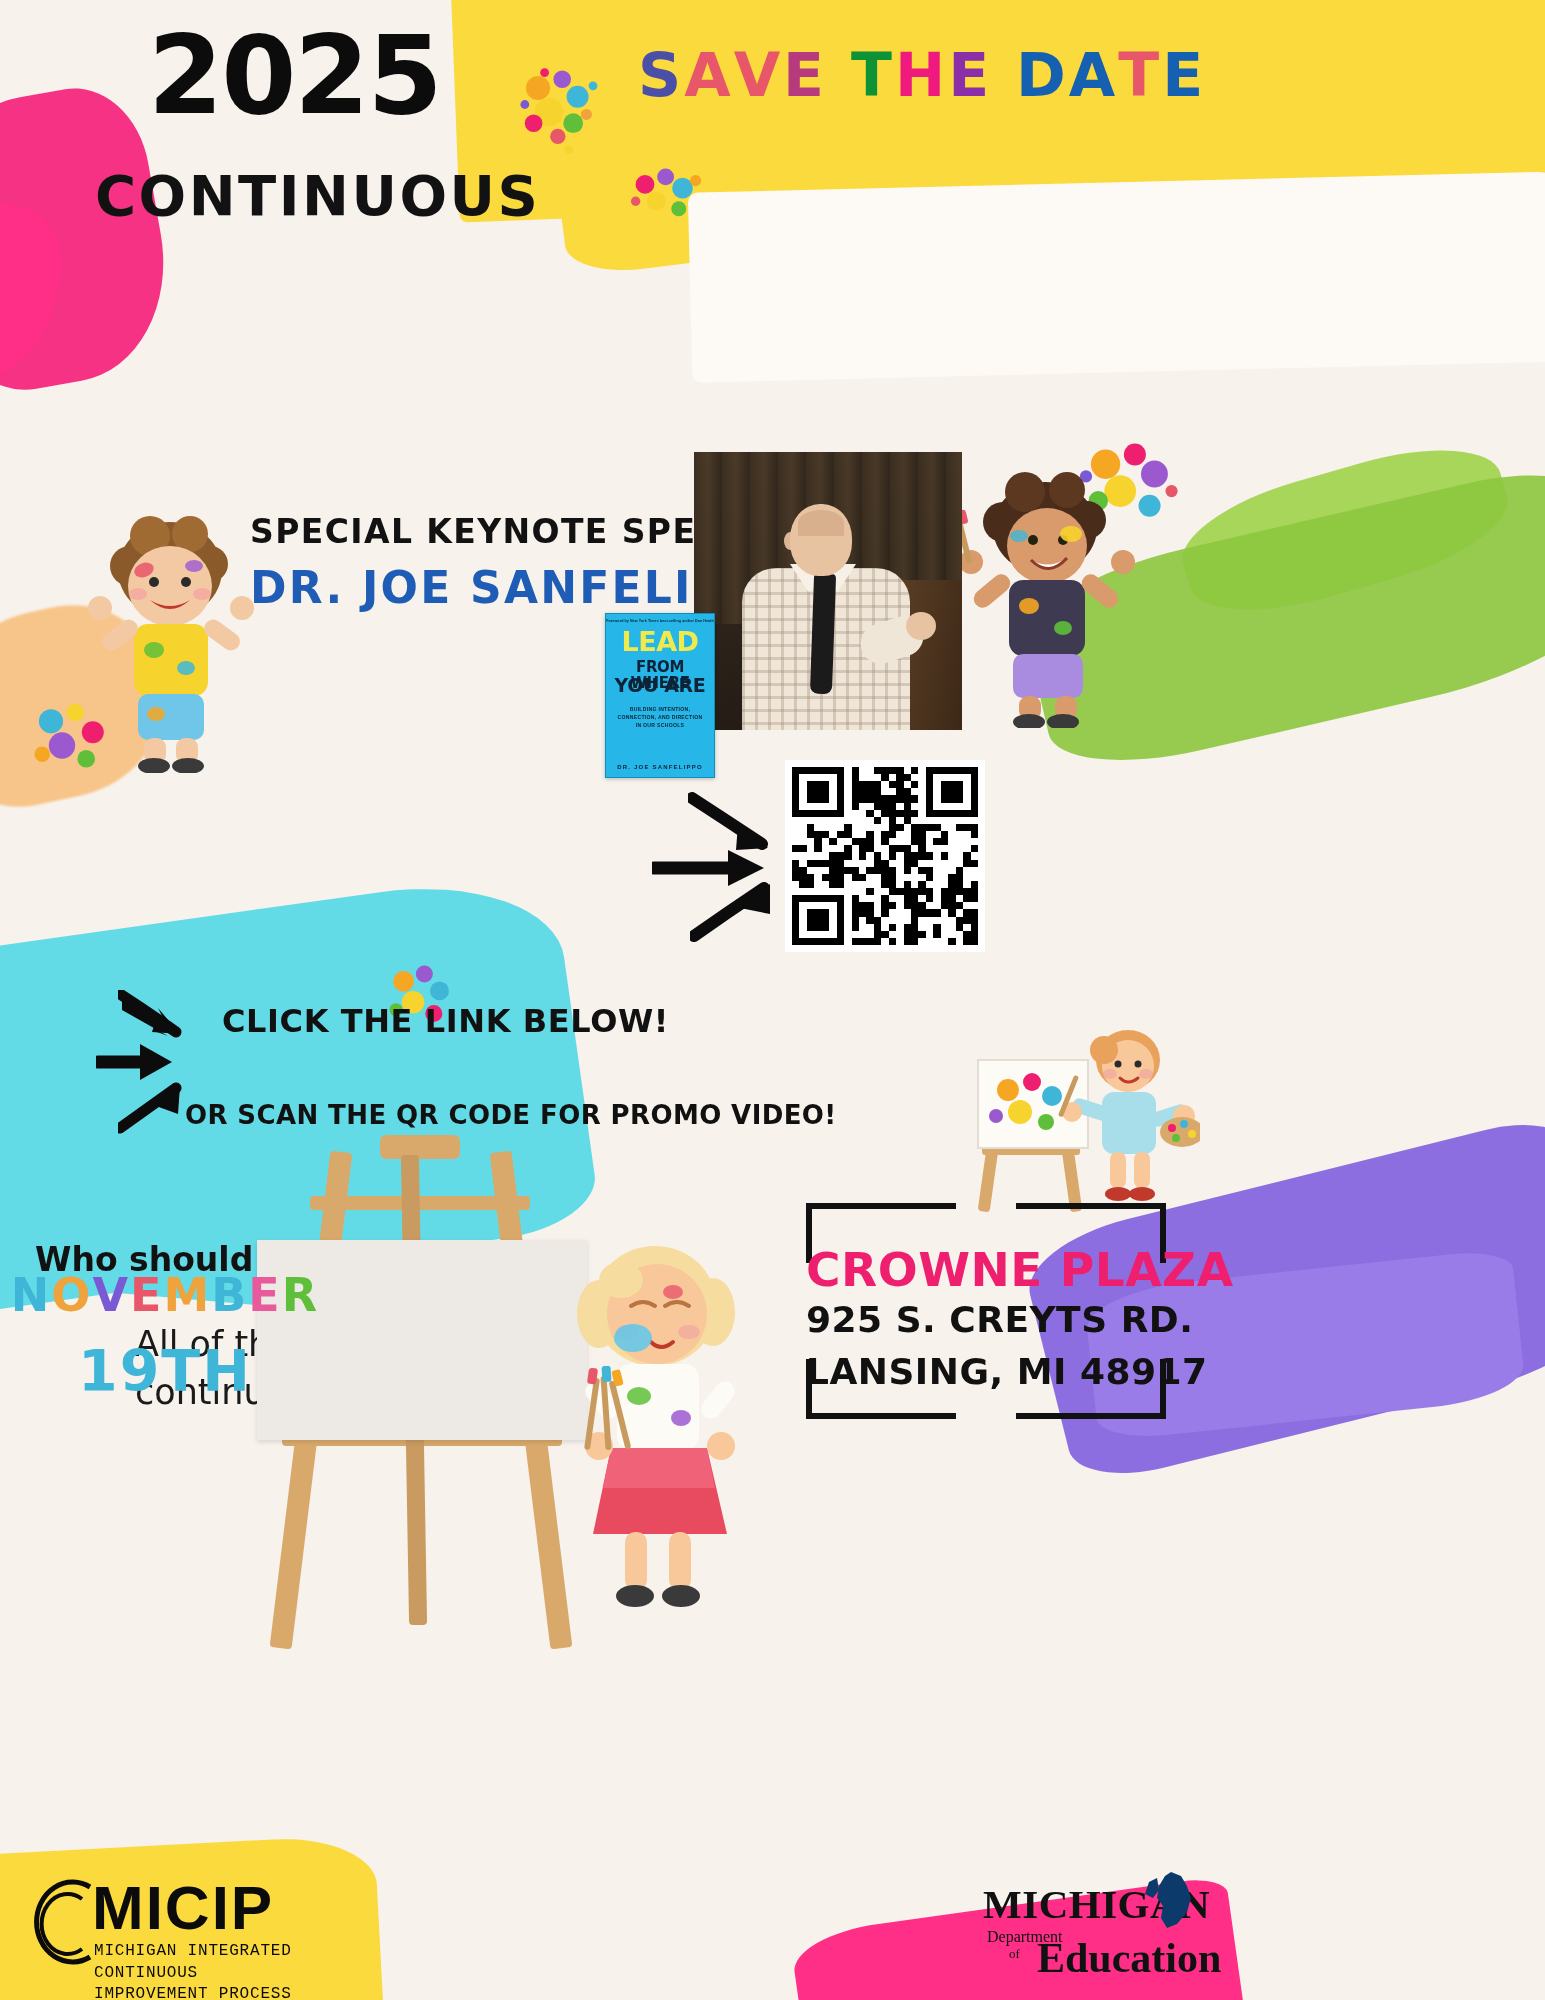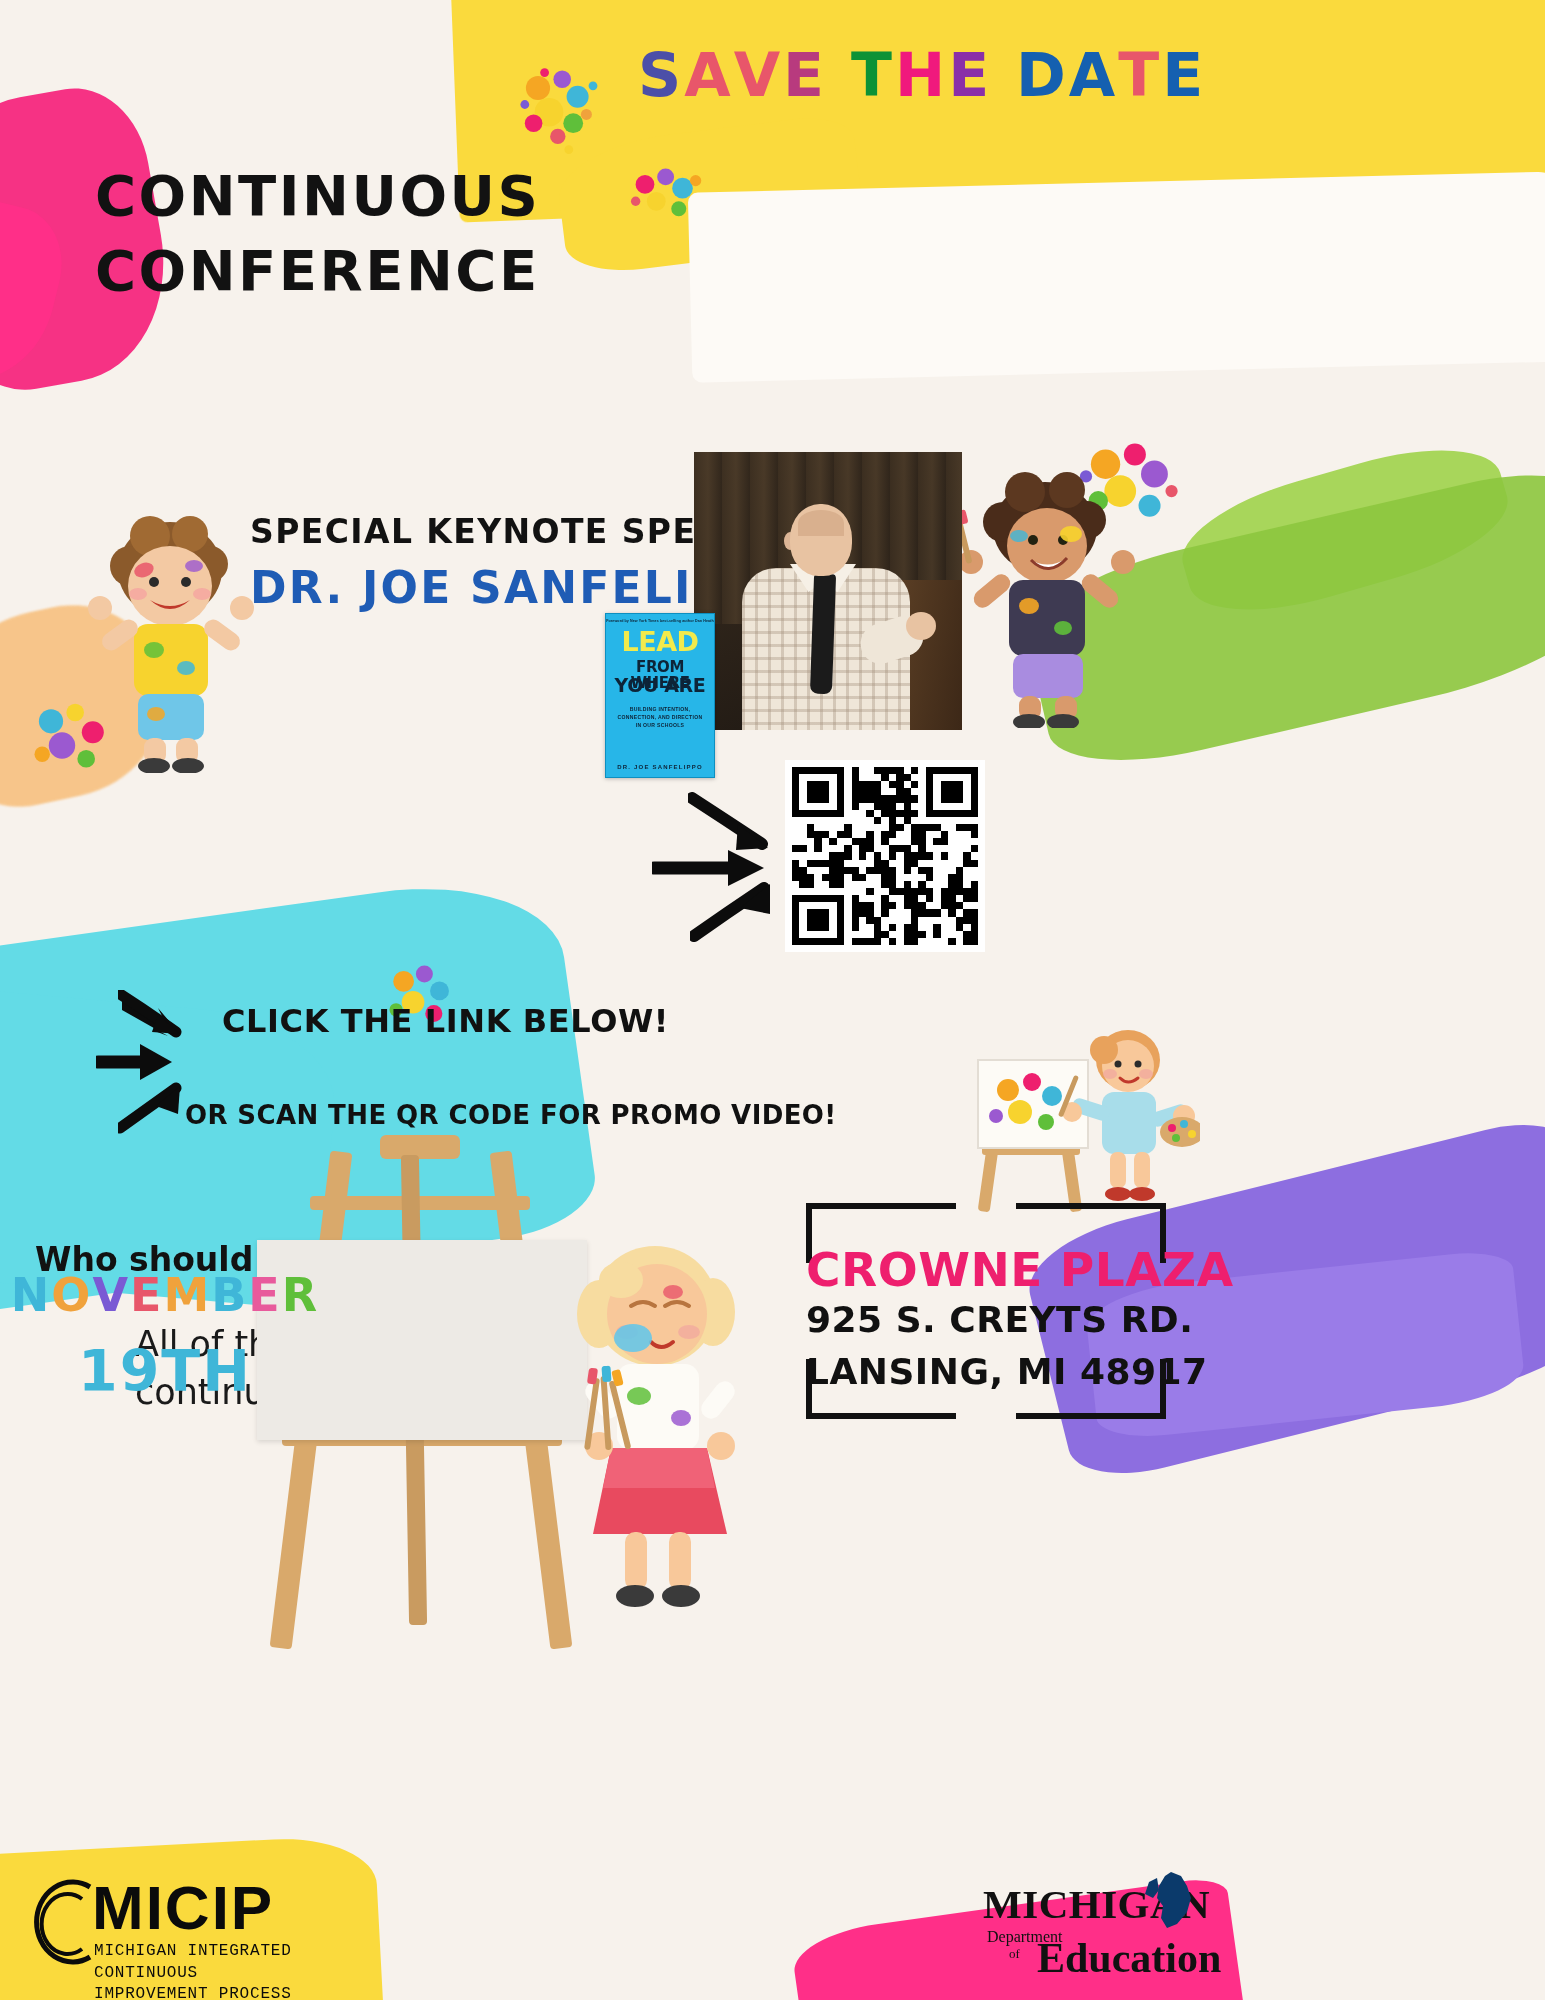--- a/index.html
+++ b/index.html
@@ -532,24 +532,24 @@
 
   <svg class="splat" style="left:480px;top:1340px;" width="100" height="90" viewBox="0 0 100 90">
     <circle cx="30" cy="28" r="11" fill="#ee1f6e"></circle>
       <circle cx="52" cy="20" r="9" fill="#f5a623"></circle>
     <circle cx="68" cy="38" r="10" fill="#5fbf3a"></circle>
       <circle cx="40" cy="50" r="12" fill="#3fb6d8"></circle>
     <circle cx="62" cy="62" r="9" fill="#f7d32e"></circle>
       <circle cx="22" cy="58" r="7" fill="#9b59d0"></circle>
   </svg>
 
+  <div class="year">2025</div>
 
   <div class="conf-title">
     <div>CONTINUOUS</div>
-    <div>CONFERENCE</div>
   </div>
 
   <div class="save-date" id="save-date"><span style="color: rgb(76, 79, 168);">S</span><span style="color: rgb(232, 86, 106);">A</span><span style="color: rgb(232, 86, 106);">V</span><span style="color: rgb(184, 58, 126);">E</span><span style="color: rgb(0, 0, 0);">&nbsp;</span><span style="color: rgb(13, 146, 54);">T</span><span style="color: rgb(240, 25, 125);">H</span><span style="color: rgb(138, 47, 168);">E</span><span style="color: rgb(0, 0, 0);">&nbsp;</span><span style="color: rgb(21, 96, 176);">D</span><span style="color: rgb(21, 96, 176);">A</span><span style="color: rgb(232, 86, 106);">T</span><span style="color: rgb(21, 96, 176);">E</span></div>
 
 
   <svg style="position:absolute;left:78px;top:508px;" width="180" height="265" viewBox="0 0 180 265">
     <ellipse cx="92" cy="62" rx="52" ry="48" fill="#8b5a2b"></ellipse>
     <circle cx="52" cy="58" r="20" fill="#8b5a2b"></circle>
       <circle cx="132" cy="56" r="18" fill="#8b5a2b"></circle>
     <circle cx="72" cy="28" r="20" fill="#a06a33"></circle>

